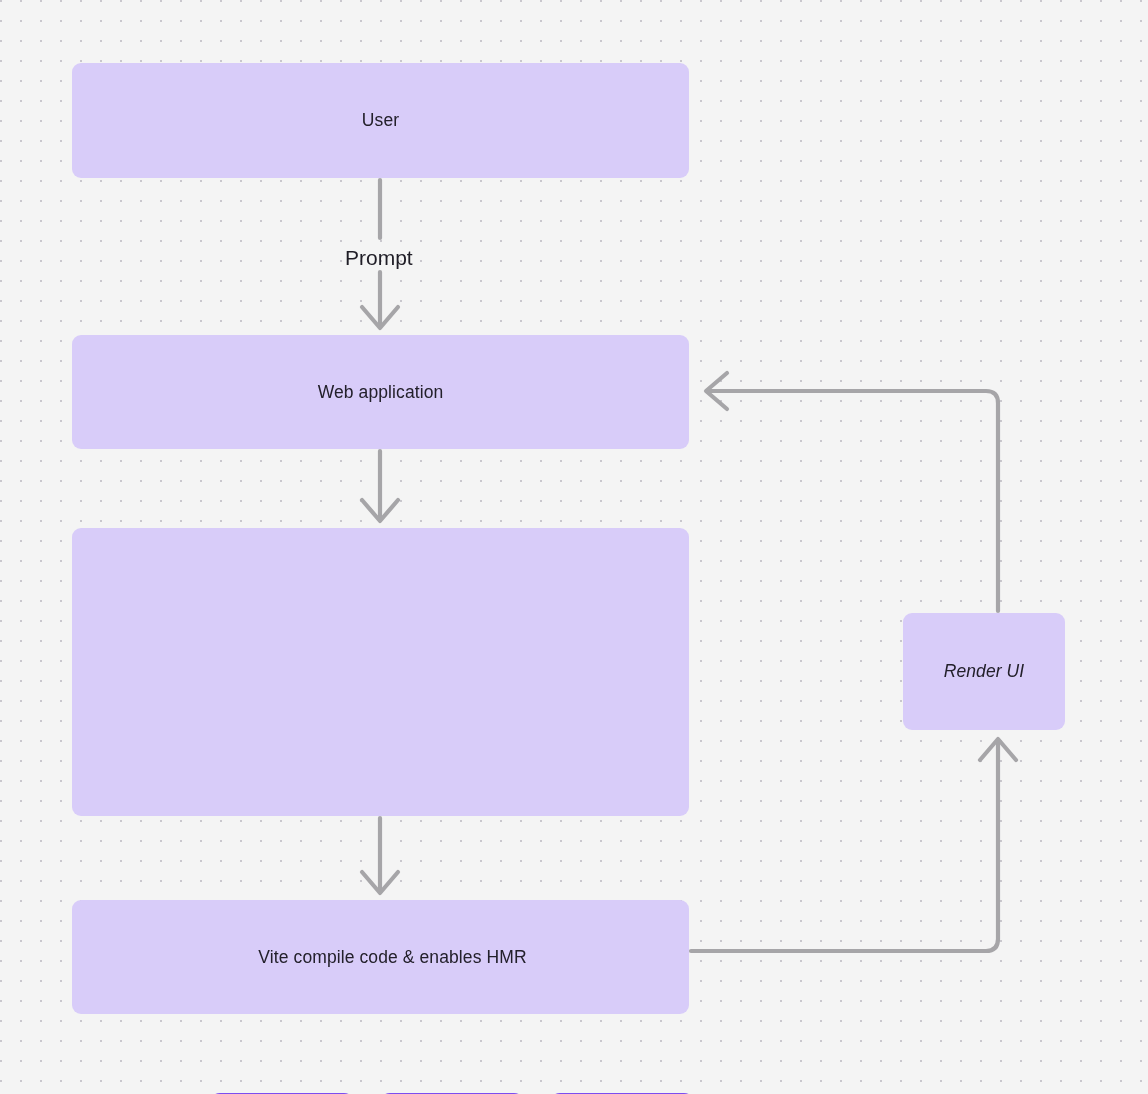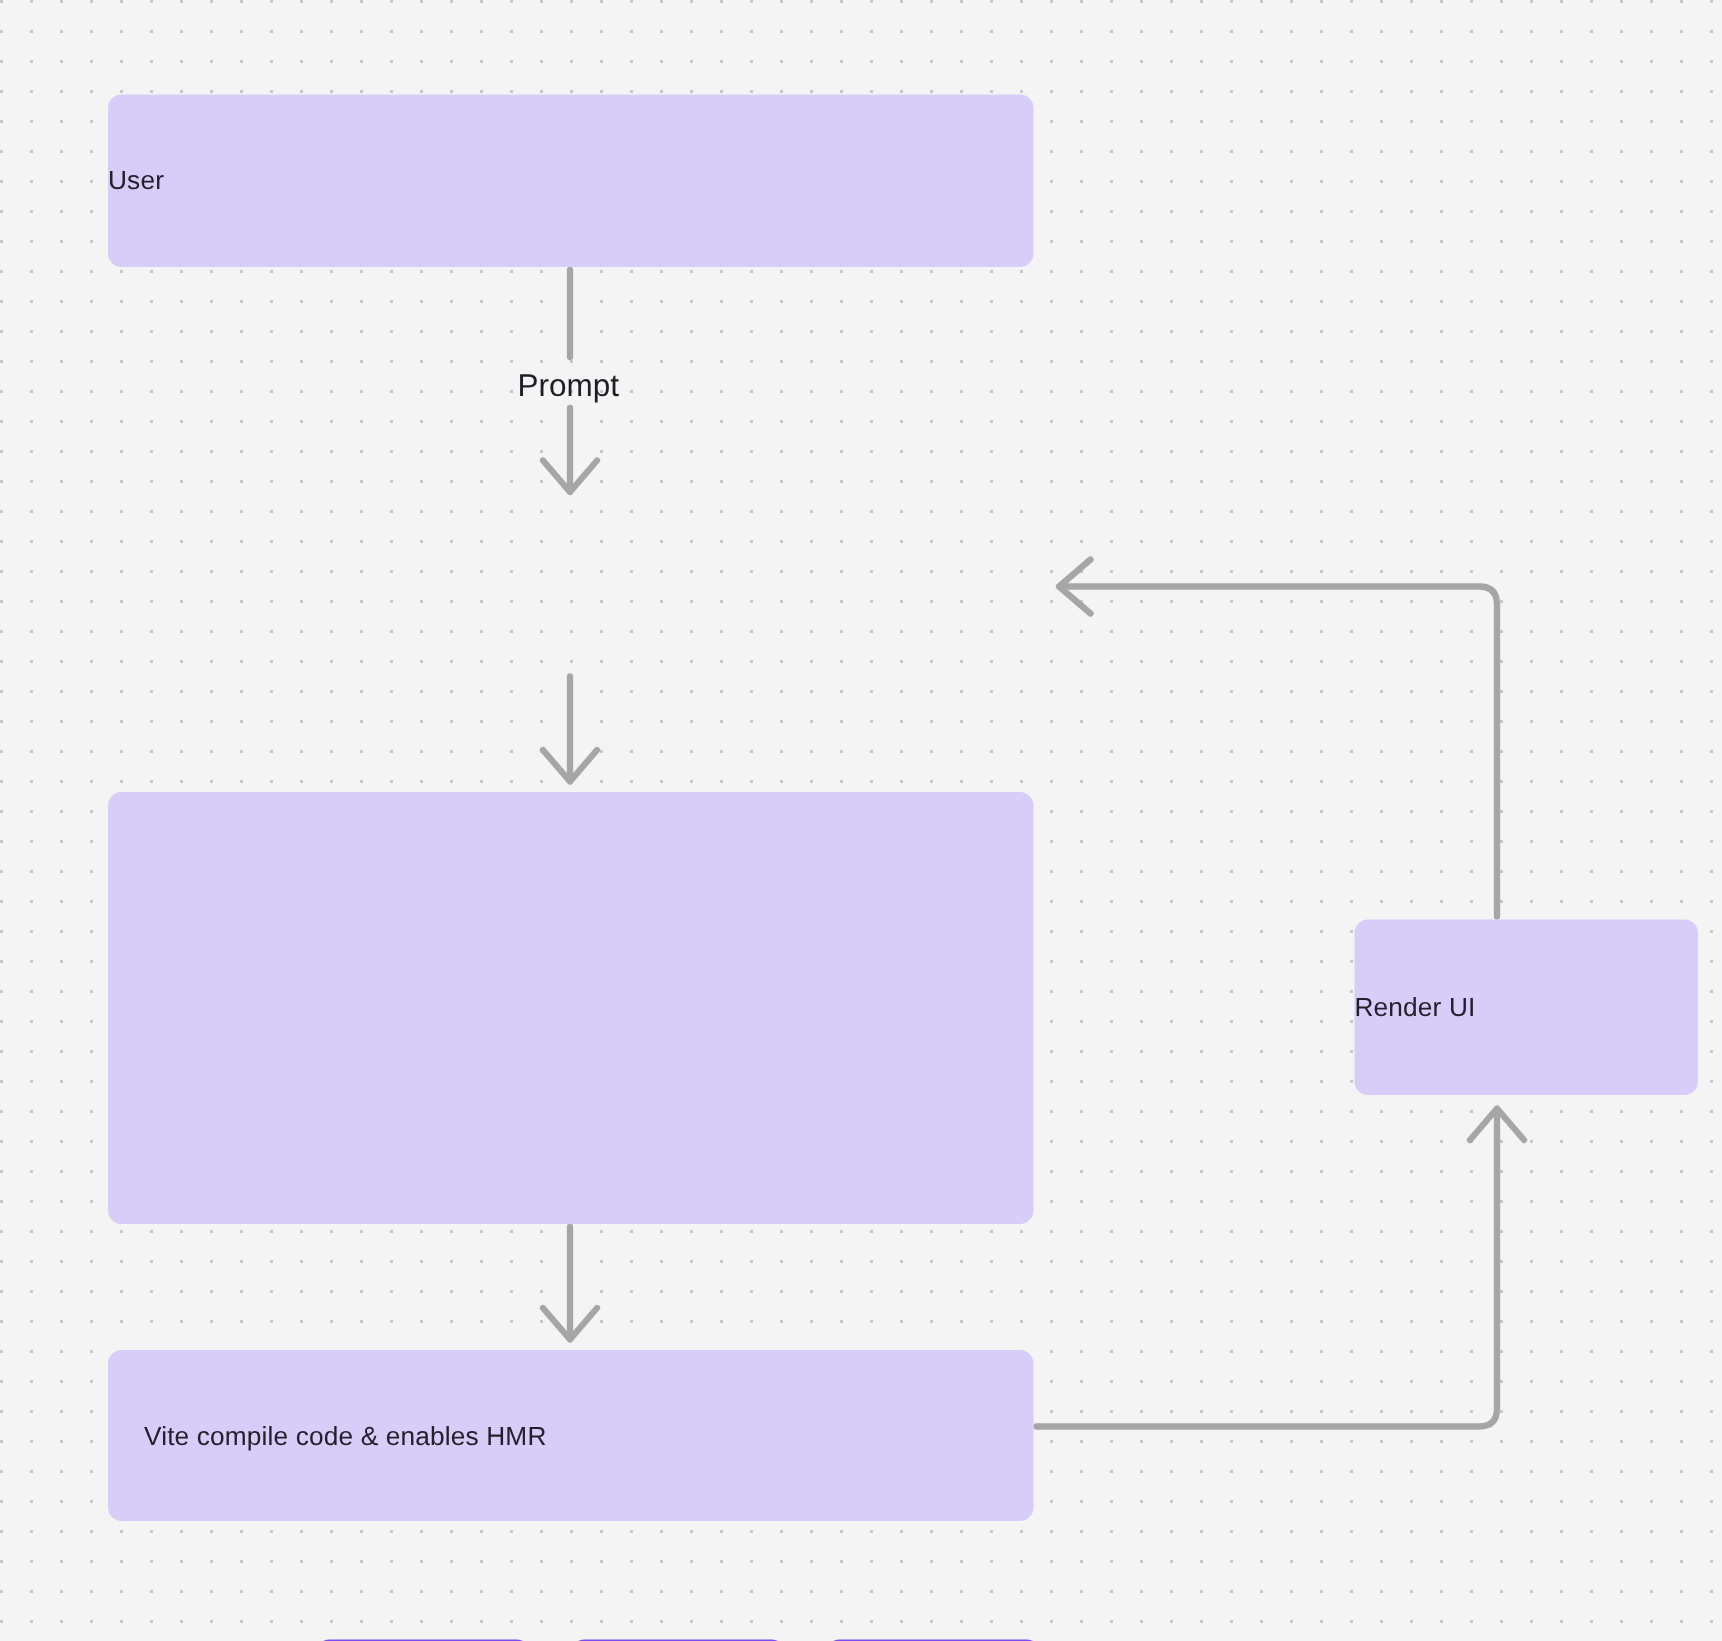--- a/index.html
+++ b/index.html
@@ -16,21 +16,21 @@
     background-size: 20px 20px;
     background-position: 0px 0px;
     overflow: hidden;
     font-family: "Liberation Sans", sans-serif;
   }
   .node {
     position: absolute;
     box-sizing: border-box;
     display: flex;
     align-items: center;
-    justify-content: flex-start;
+    justify-content: center;
     text-align: center;
     border-radius: 9px;
   }
   .node-lav {
     background: #d8ccf9;
     color: #23202b;
     font-size: 17.5px;
     letter-spacing: 0.1px;
   }
   .node-deep {
@@ -40,21 +40,21 @@
     line-height: 1.65;
     border-radius: 11px;
     padding: 4px;
   }
   
   #node-user         { left: 72px;  top: 63px;  width: 617px; height: 115px; }
   #node-webapp       { left: 72px;  top: 335px; width: 617px; height: 114px; }
   #node-components   { left: 72px;  top: 528px; width: 617px; height: 288px;
                        display: block; }
   #node-vite         { left: 72px;  top: 900px; width: 617px; height: 114px; padding-left: 24px; }
-  #node-render       { left: 903px; top: 613px; width: 229px; height: 117px; }
+  #node-render       { left: 903px; top: 613px; width: 162px; height: 117px; font-style: italic; }
 
   #box-html { left: 137px; top: 565px; width: 146px; height: 107px; }
   #box-css  { left: 307px; top: 565px; width: 146px; height: 107px; }
   #box-js   { left: 477px; top: 565px; width: 146px; height: 107px; }
 
   
   .edge-label {
     position: absolute;
     font-size: 21px;
     color: #1f1d26;
@@ -120,20 +120,23 @@
       <path class="edge-head" d="M727,373 L706,391 L727,409"></path>
     </g>
   </svg>
 
   <div class="node node-lav" id="node-user">
     <span>User</span>
   </div>
 
   <div class="edge-label" id="label-prompt">Prompt</div>
 
+  <div class="node node-lav" id="node-webapp">
+    <span>Web application</span>
+  </div>
 
   <div class="node node-lav" id="node-components">
 
     <div class="node node-deep" id="box-html">
       
     </div>
 
     <div class="node node-deep" id="box-css">
       
     </div>

